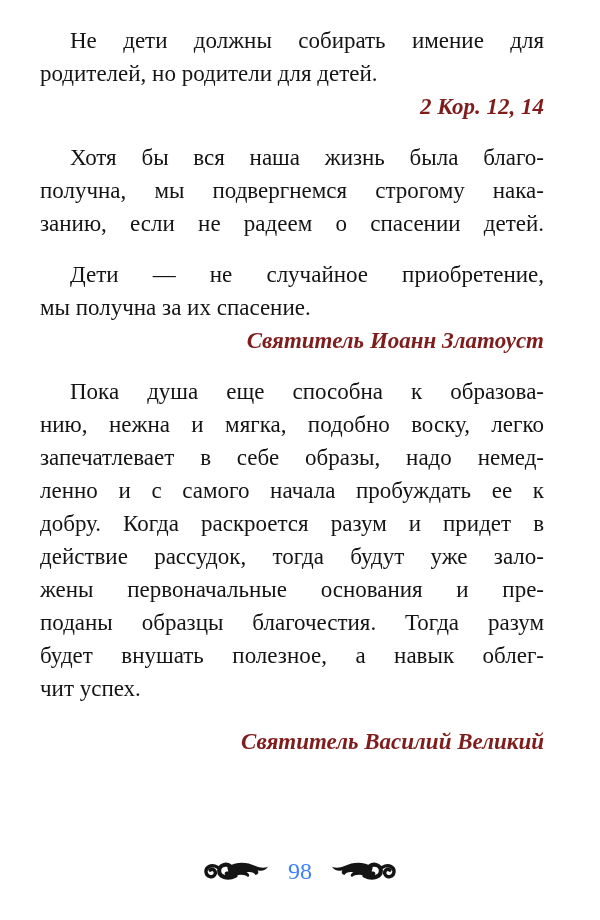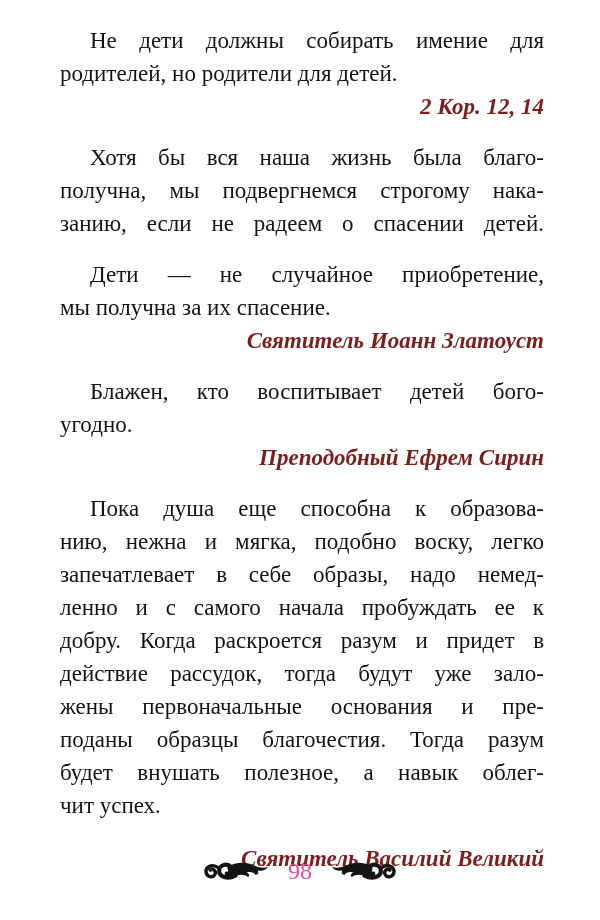--- a/index.html
+++ b/index.html
@@ -8,21 +8,21 @@
     background: #ffffff;
   }
   .page {
     position: relative;
     width: 600px;
     height: 920px;
     box-sizing: border-box;
     background: #ffffff;
     color: #141414;
     font-family: "Liberation Serif", serif;
-    padding: 24px 56px 0 60px;
+    padding: 24px 56px 0 40px;
     overflow: hidden;
   }
   .quote-block { margin-top: 18px; }
   .quote-block:first-child { margin-top: 0; }
   .line {
     font-size: 23px;
     line-height: 33px;
     text-align: justify;
     text-align-last: justify;
     -moz-text-align-last: justify;
@@ -48,21 +48,21 @@
     right: 0;
     top: 858px;
     display: flex;
     align-items: center;
     justify-content: center;
     gap: 18px;
   }
   .page-number {
     font-size: 24px;
     line-height: 26px;
-    color: #ec4899;
+    color: #3b82f6;
   }
   .flourish { width: 66px; height: 23px; display: block; }
   .flourish.right { transform: scaleX(-1); }
 </style>
 </head>
 <body>
 
 <div class="page">
 
   <div>
@@ -73,25 +73,20 @@
       </div>
       <div class="quote-block">
         <div class="line indent">Хотя бы вся наша жизнь была благо-</div>
         <div class="line">получна, мы подвергнемся строгому нака-</div>
         <div class="line">занию, если не радеем о спасении детей.</div>
       </div>
       <div class="quote-block">
         <div class="line indent">Дети — не случайное приобретение,</div>
         <div class="line nojust">мы получна за их спасение.</div>
         <div class="attribution">Святитель Иоанн Златоуст</div>
-      </div>
-      <div class="quote-block">
-        <div class="line indent">Блажен, кто воспитывает детей бого-</div>
-        <div class="line nojust">угодно.</div>
-        <div class="attribution">Преподобный Ефрем Сирин</div>
       </div>
       <div class="quote-block">
         <div class="line indent">Пока душа еще способна к образова-</div>
         <div class="line">нию, нежна и мягка, подобно воску, легко</div>
         <div class="line">запечатлевает в себе образы, надо немед-</div>
         <div class="line">ленно и с самого начала пробуждать ее к</div>
         <div class="line">добру. Когда раскроется разум и придет в</div>
         <div class="line">действие рассудок, тогда будут уже зало-</div>
         <div class="line">жены первоначальные основания и пре-</div>
         <div class="line">поданы образцы благочестия. Тогда разум</div>

